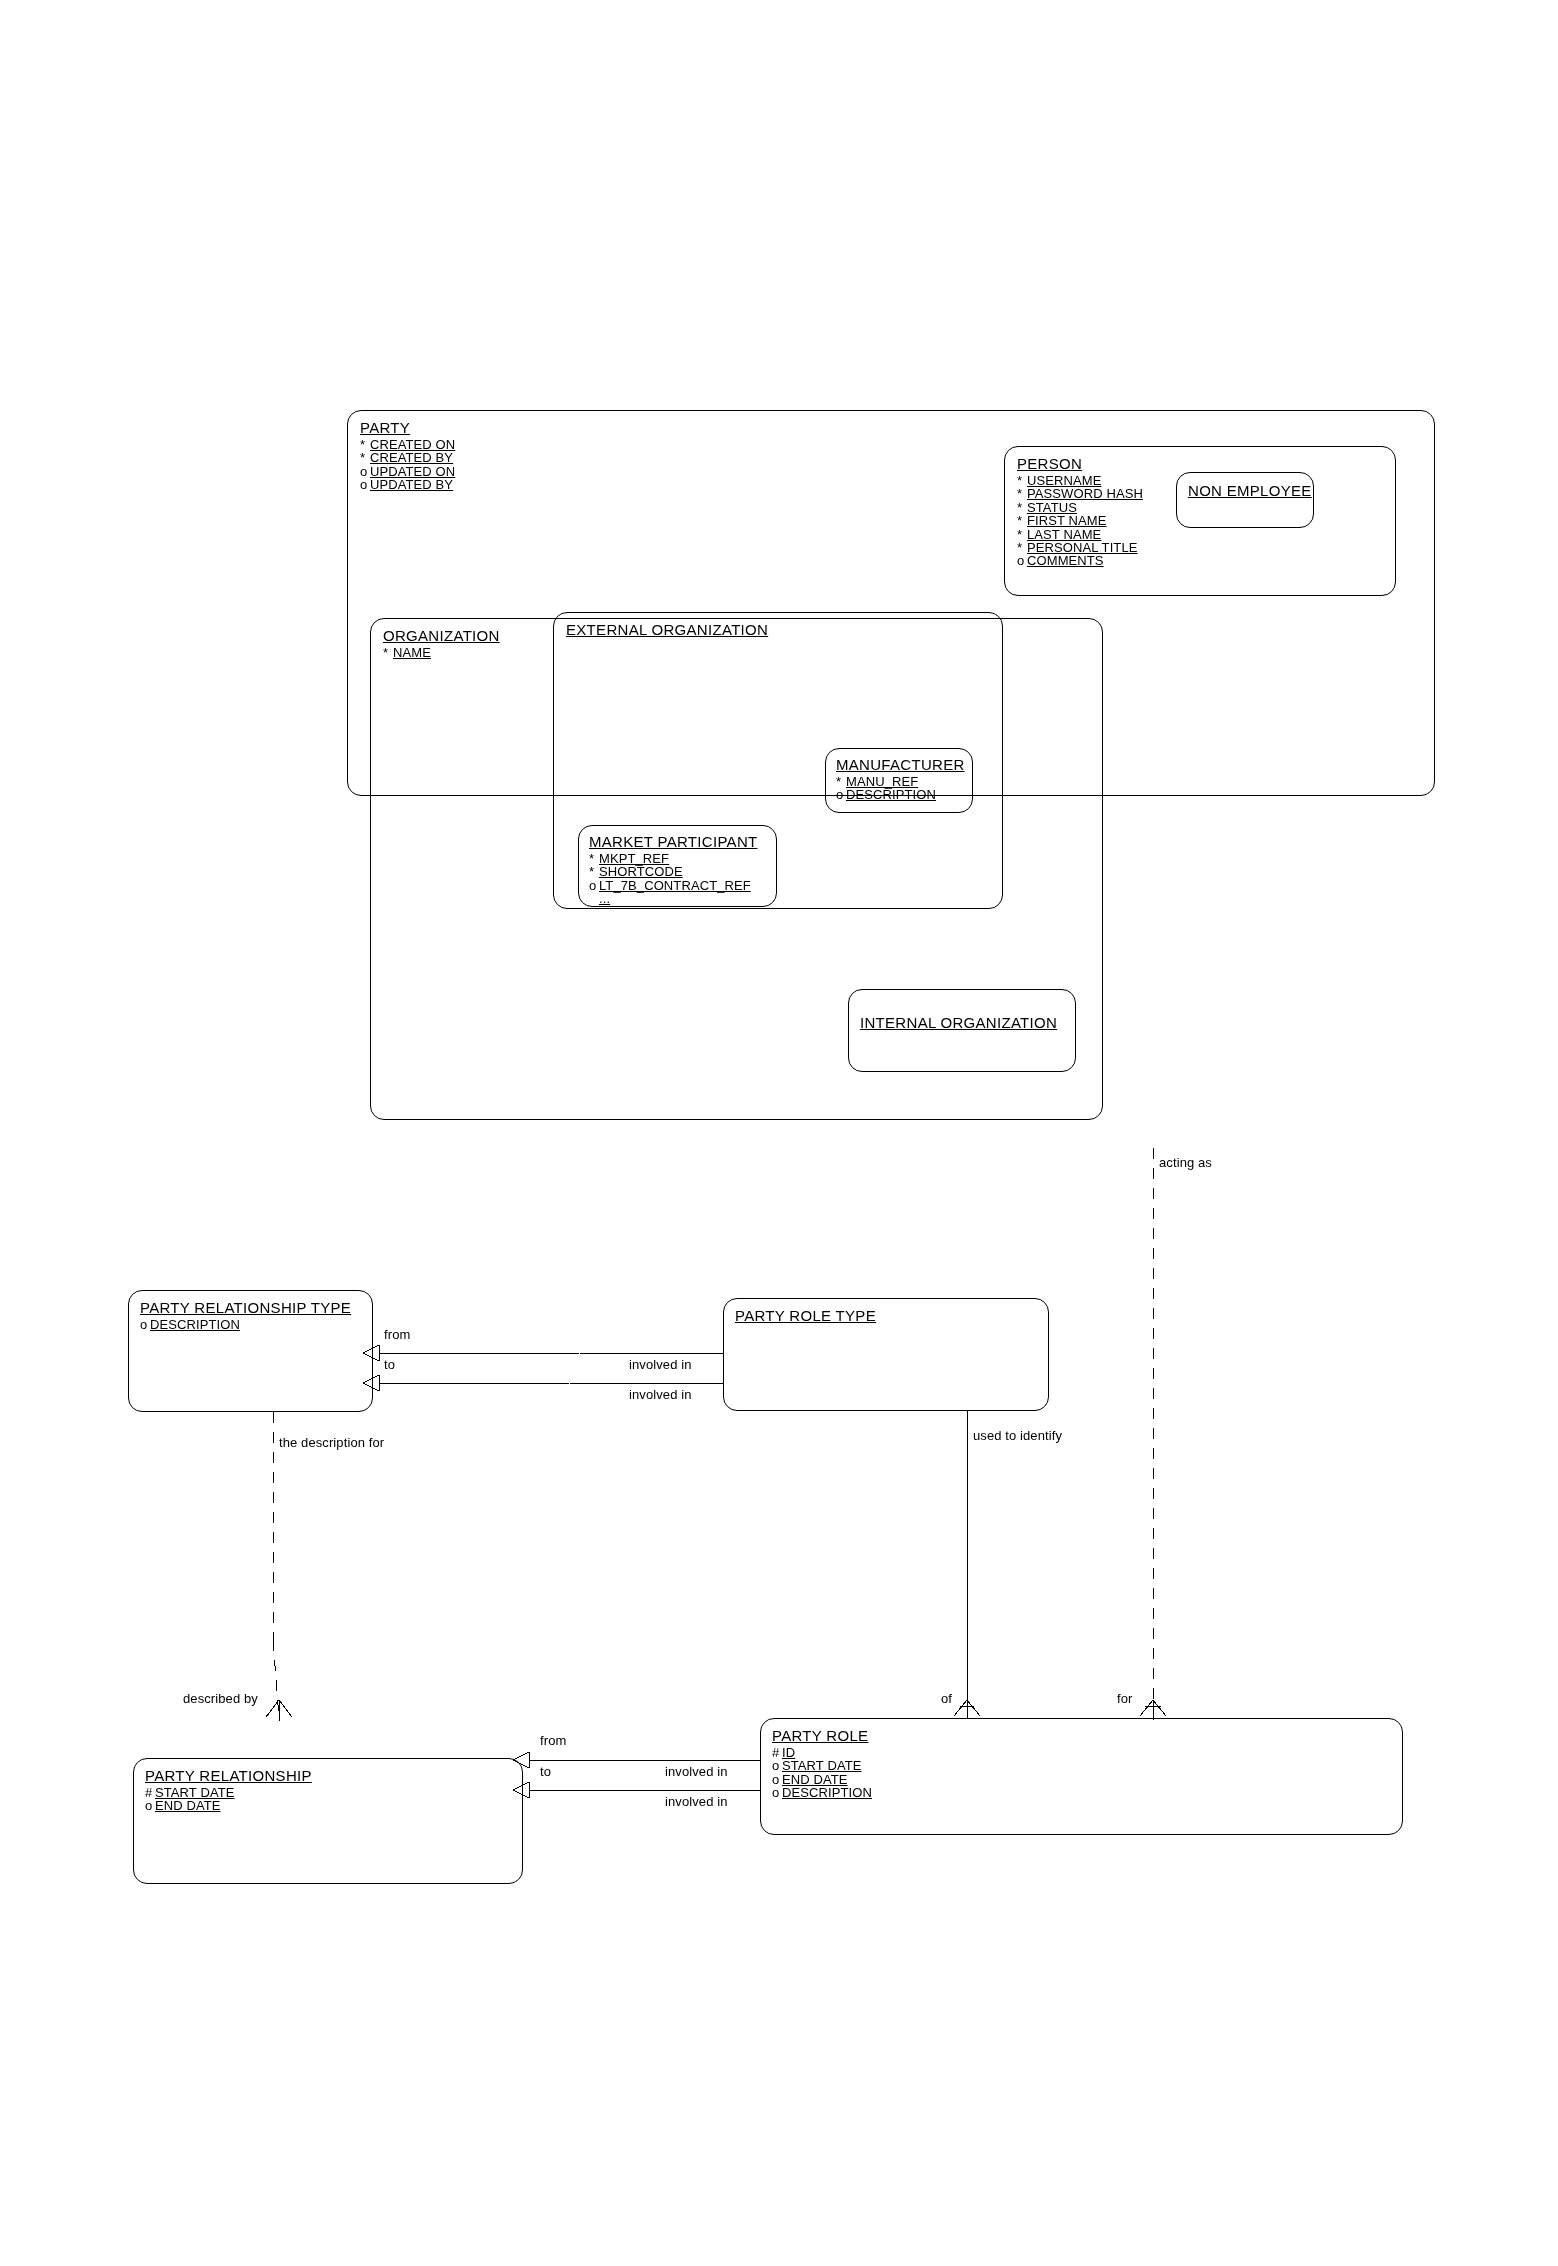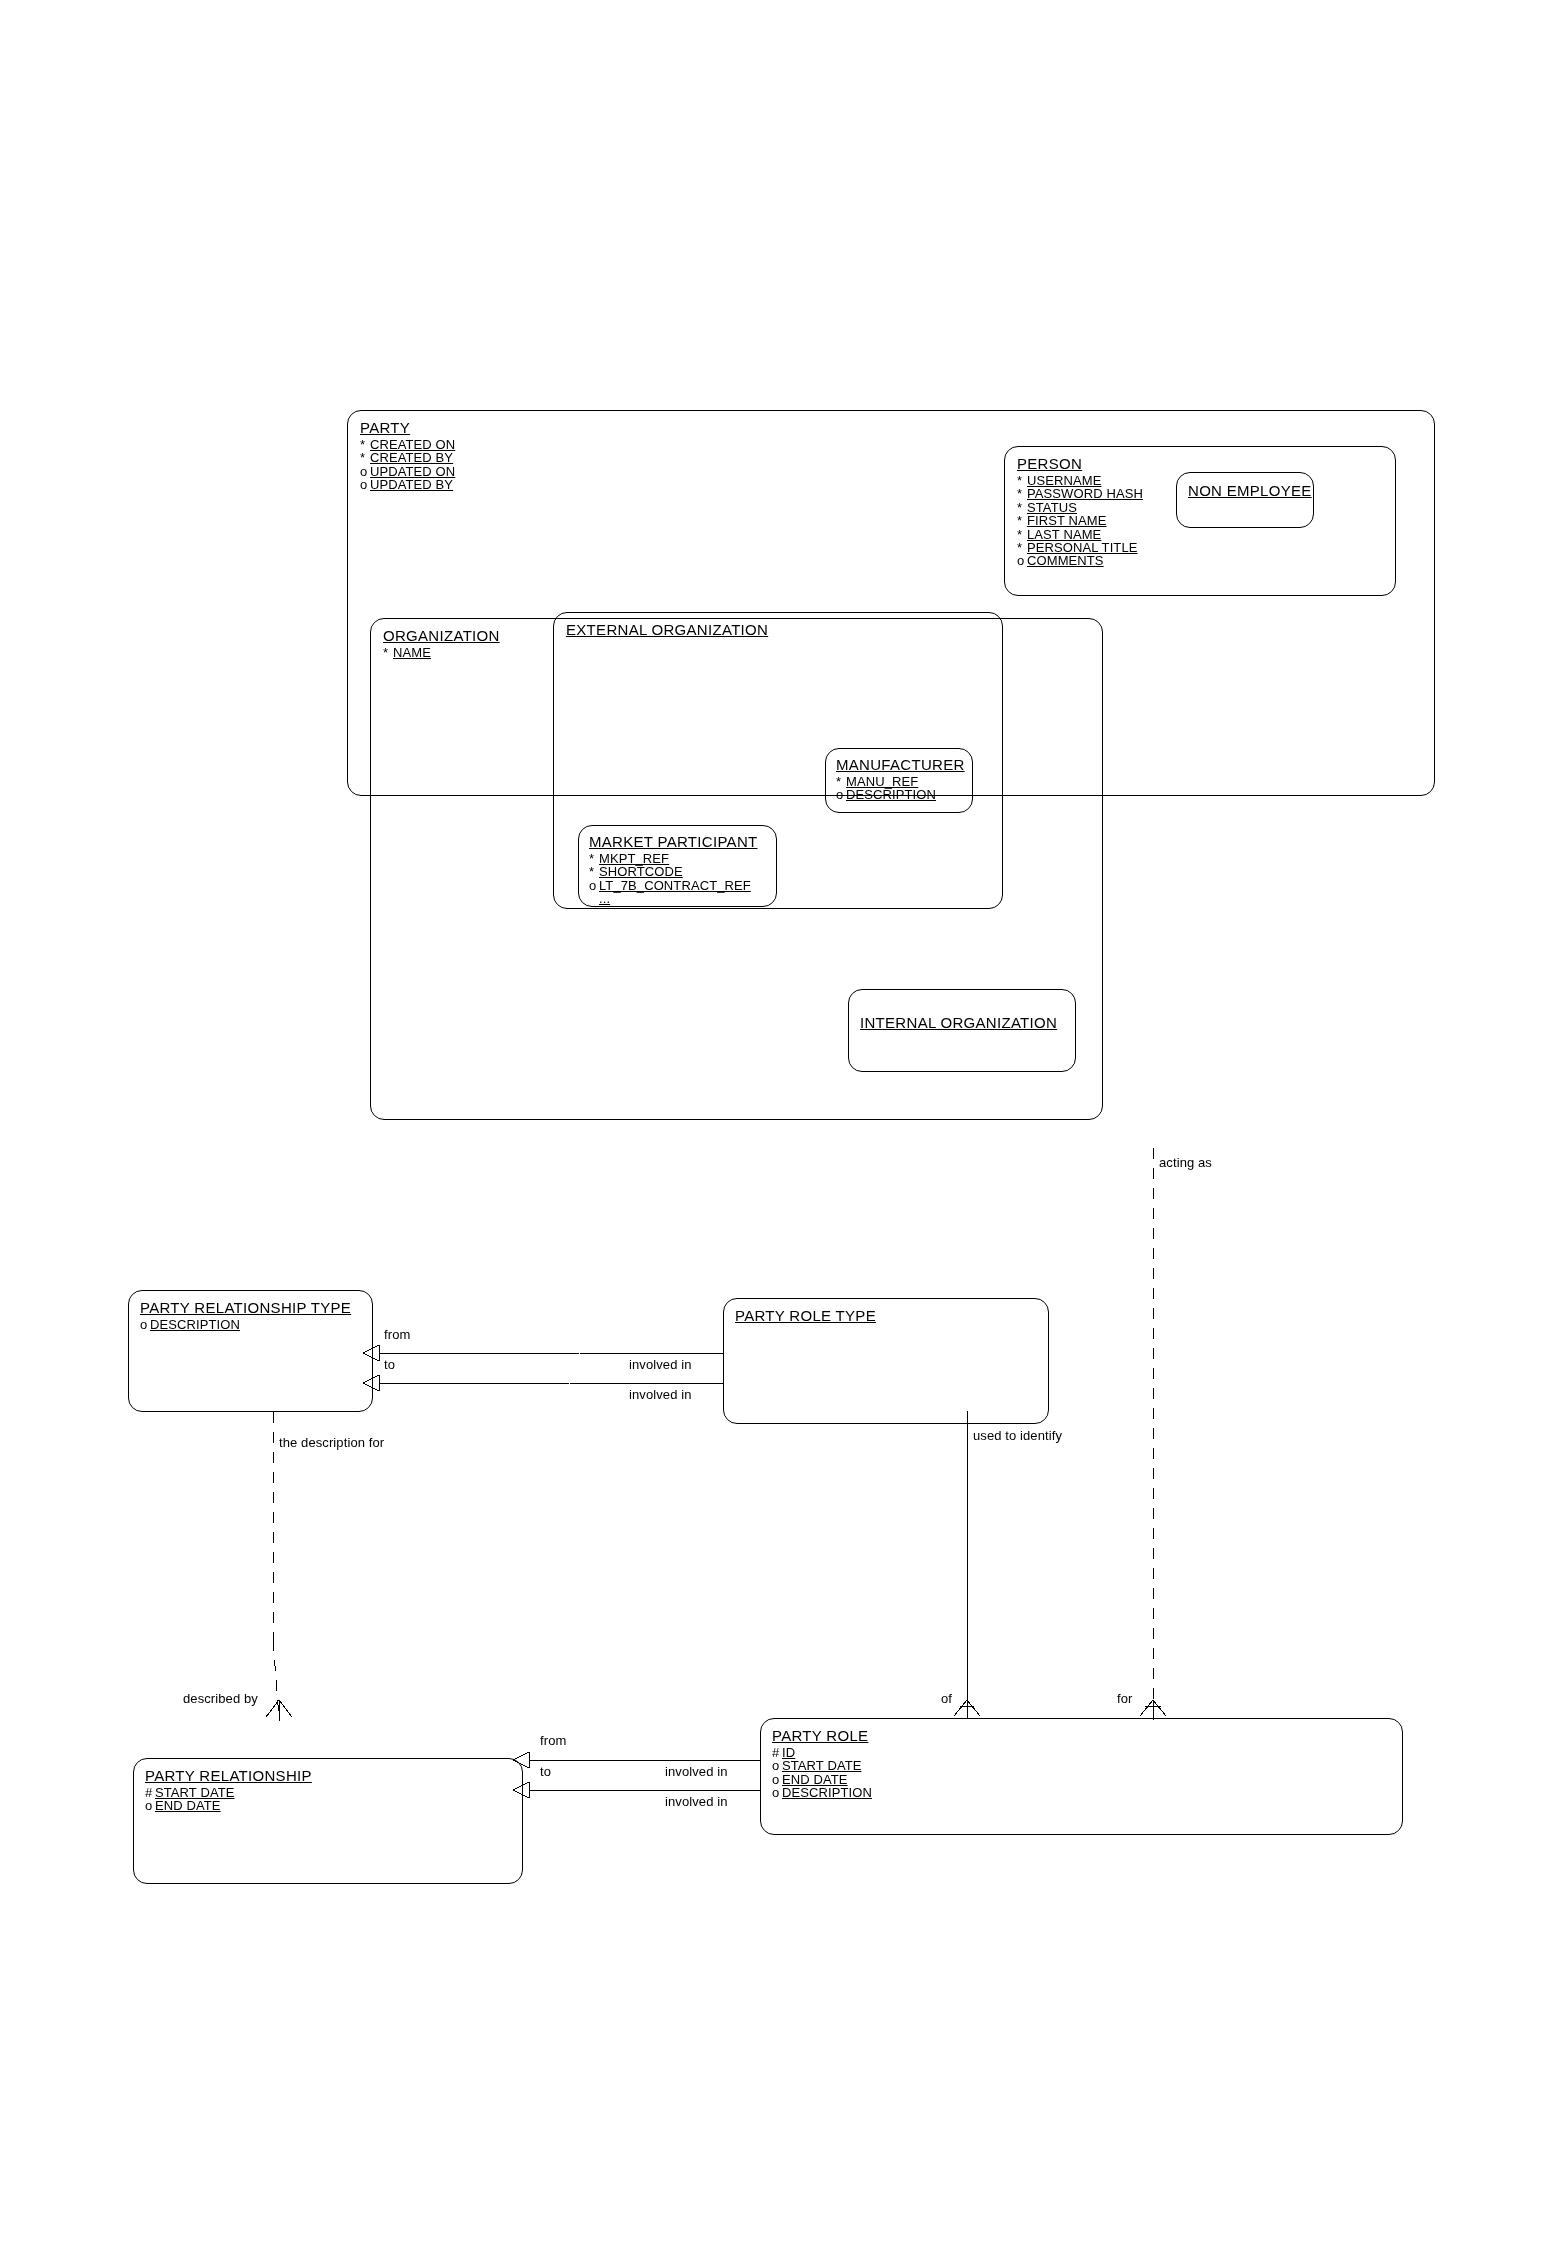--- a/index.html
+++ b/index.html
@@ -138,21 +138,21 @@
     <div class="ent-title">INTERNAL ORGANIZATION</div>
   </div>
 
   <div class="entity" style="left:128px; top:1290px; width:245px; height:122px; padding-top:8px; padding-left:11px;">
     <div class="ent-title">PARTY RELATIONSHIP TYPE</div>
     <div class="attrs">
       <div class="attr"><span class="mark">o</span><span>DESCRIPTION</span></div>
     </div>
   </div>
 
-  <div class="entity" style="left:723px; top:1298px; width:326px; height:126px; padding-top:8px; padding-left:11px;">
+  <div class="entity" style="left:723px; top:1298px; width:326px; height:113px; padding-top:8px; padding-left:11px;">
     <div class="ent-title">PARTY ROLE TYPE</div>
   </div>
 
   <div class="entity" style="left:133px; top:1758px; width:390px; height:126px; padding-top:8px; padding-left:11px;">
     <div class="ent-title">PARTY RELATIONSHIP</div>
     <div class="attrs">
       <div class="attr"><span class="mark">#</span><span>START DATE</span></div>
       <div class="attr"><span class="mark">o</span><span>END DATE</span></div>
     </div>
   </div>

